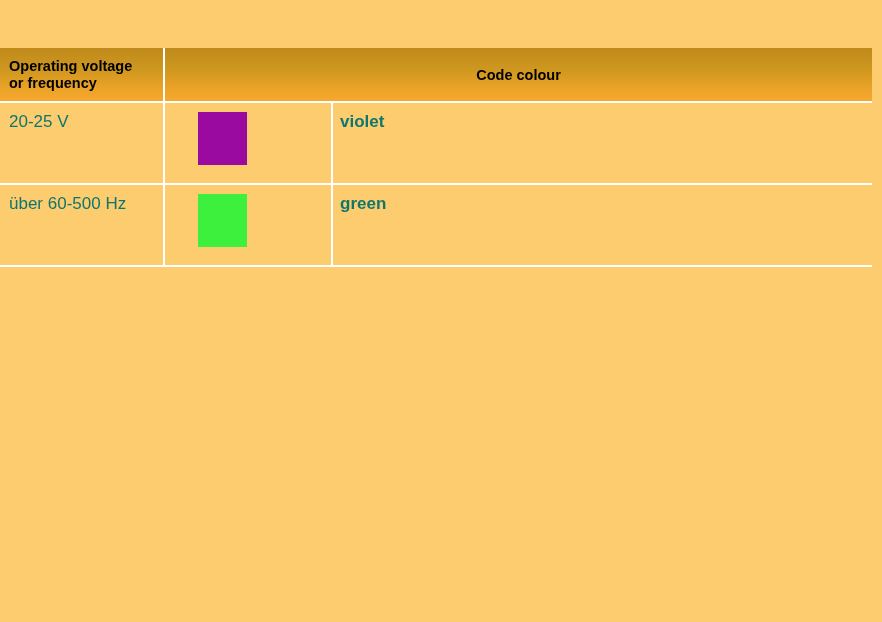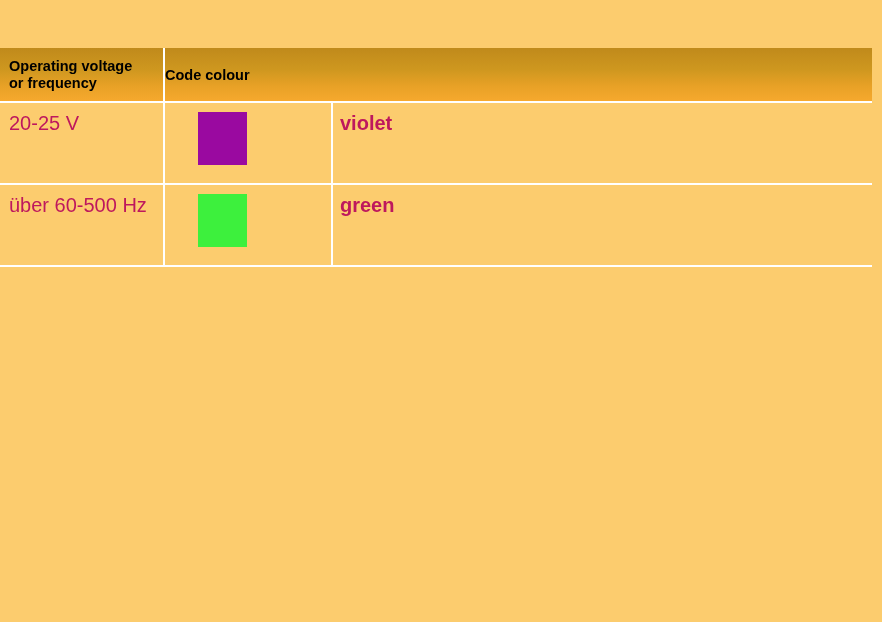--- a/index.html
+++ b/index.html
@@ -46,35 +46,35 @@
     font-weight: bold;
     color: #000000;
     vertical-align: middle;
   }
   thead th.th-voltage {
     text-align: left;
     padding-left: 9px;
     line-height: 17px;
   }
   thead th.th-code {
-    text-align: left;
+    text-align: center;
   }
   thead th:last-child {
     border-right: none;
   }
 
   tbody td {
     height: 71px;
     padding: 0;
     background: #FCCC6E;
     border-right: 2px solid #FFFFFF;
     border-bottom: 2px solid #FFFFFF;
     vertical-align: top;
-    font-size: 20px;
-    color: #be185d;
+    font-size: 17px;
+    color: #0f766e;
   }
   tbody td:last-child {
     border-right: none;
   }
 
   td.cell-voltage {
     padding: 9px 0 0 9px;
   }
   td.cell-name {
     padding: 9px 0 0 7px;

